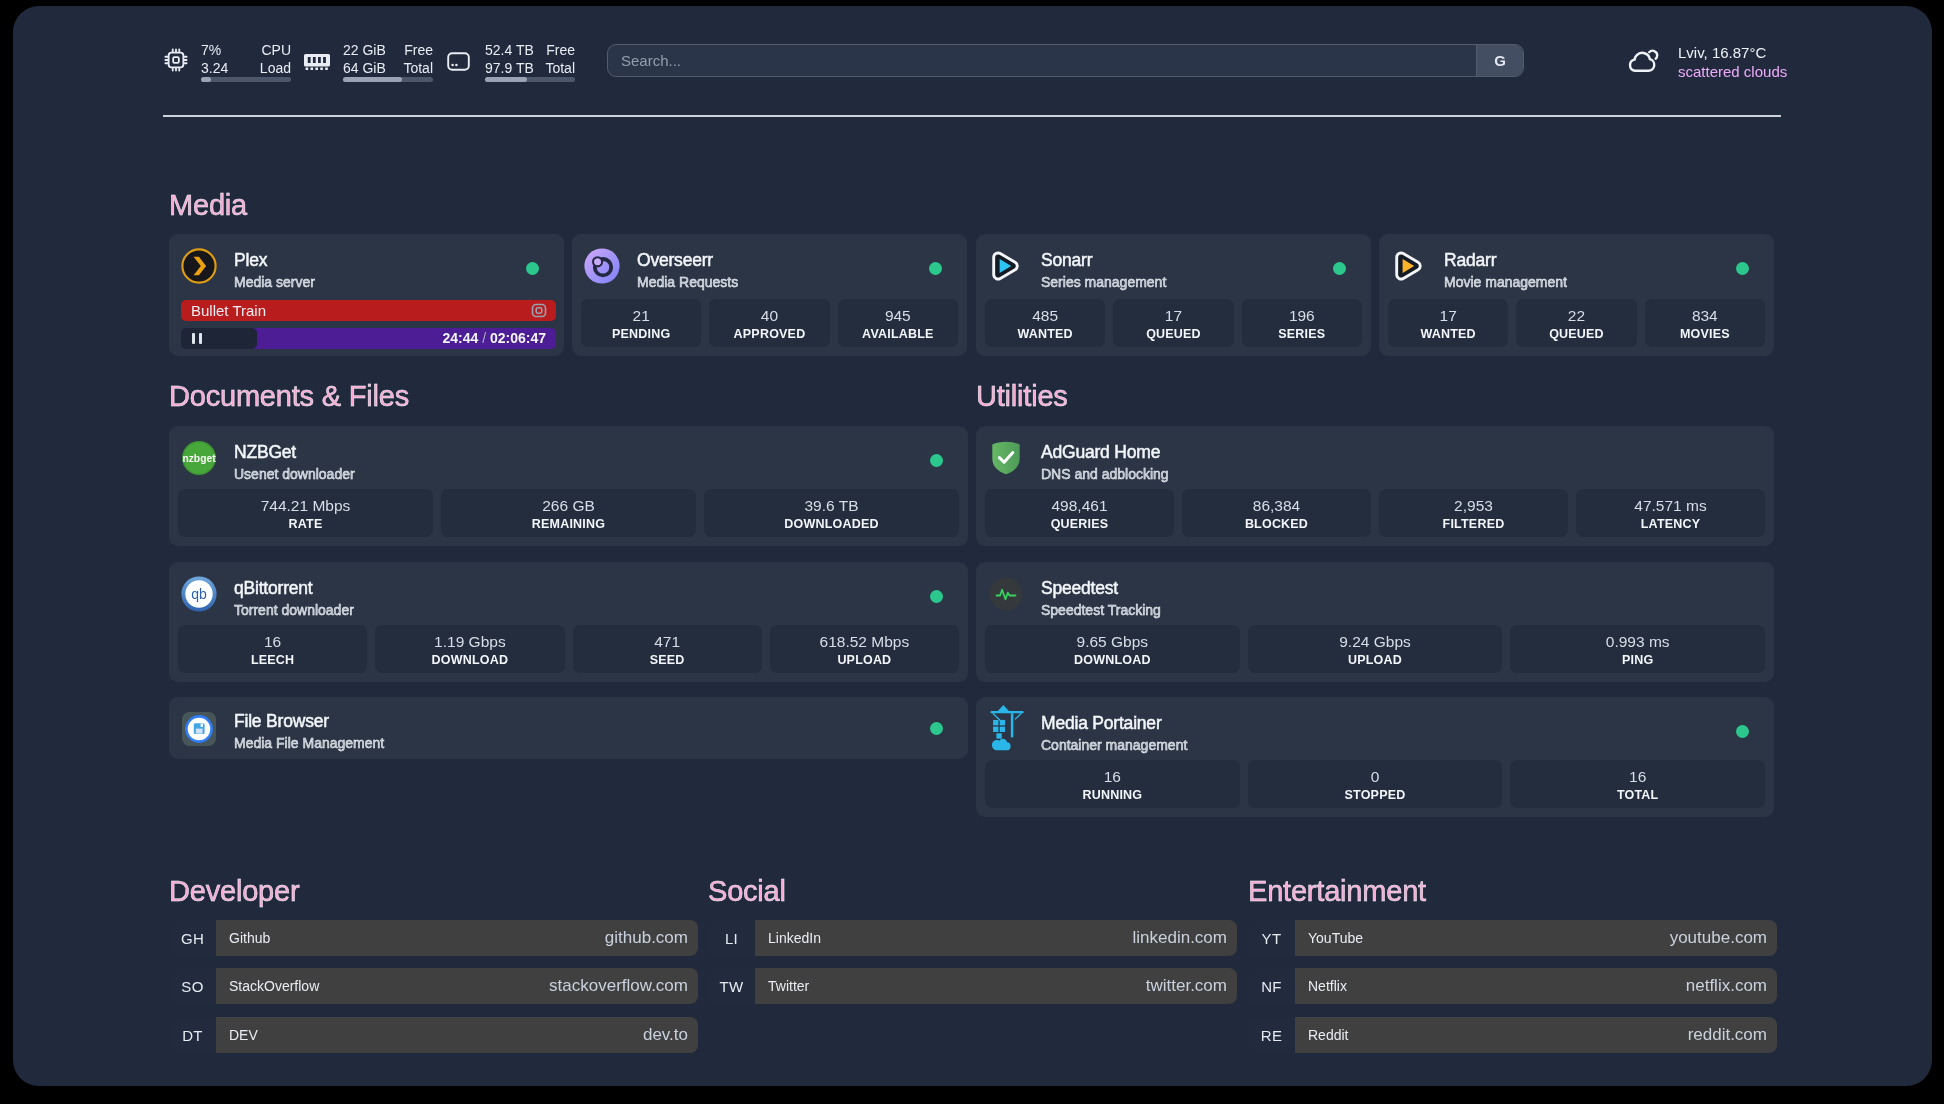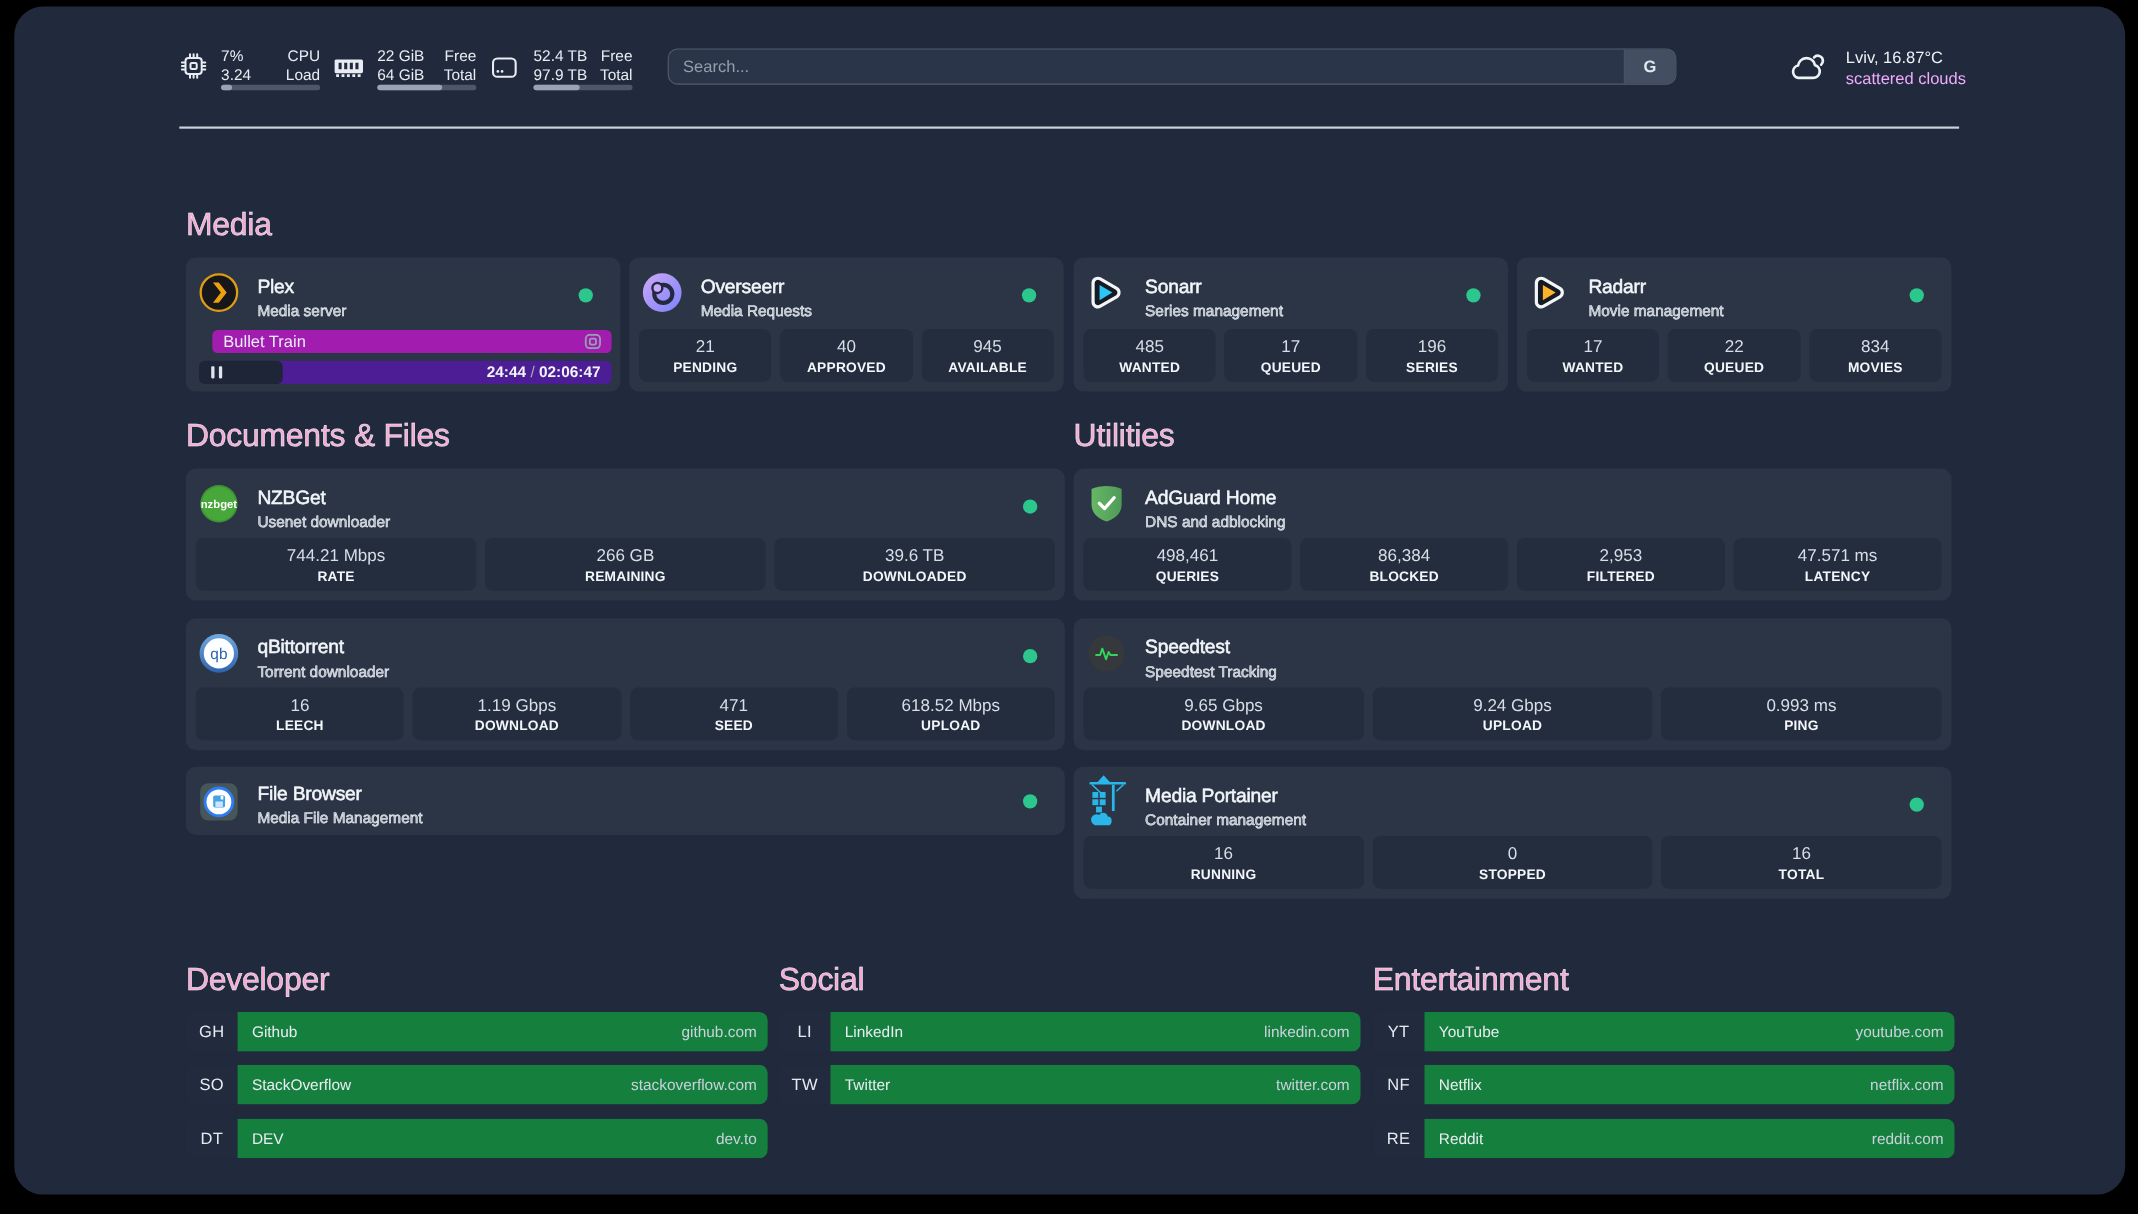--- a/index.html
+++ b/index.html
@@ -27,33 +27,33 @@
 .card{position:absolute;background:#2b3545;border-radius:9px}
 .ic{position:absolute;left:12px;top:14px;width:36px;height:36px}
 .tt{position:absolute;left:65px;top:16px;font-size:17.5px;line-height:21px;color:#f3f6fa;letter-spacing:-.2px;-webkit-text-stroke:.5px #f3f6fa}
 .st{font-size:14px;color:#aab3c1;margin-top:2px;line-height:18px;letter-spacing:0}
 .dot{position:absolute;top:28px;right:25px;width:13px;height:13px;border-radius:50%;background:#2bc78d}
 .stats{position:absolute;left:9px;right:9px;bottom:9px;height:48px;display:flex;gap:8px}
 .stat{flex:1;background:#242d3e;border-radius:7px;text-align:center;padding-top:6px}
 .sv{font-size:15.5px;color:#d8dee7;line-height:21px;letter-spacing:0}
 .sl{font-size:12.5px;font-weight:700;color:#f3f6fa;line-height:17px;letter-spacing:.2px}
 
-.prow1{position:absolute;left:24px;right:8px;top:66px;height:21px;background:#a21caf;border-radius:5px}
+.prow1{position:absolute;left:12px;right:8px;top:66px;height:21px;background:#b91c1c;border-radius:5px}
 .prow1 .mt{position:absolute;left:10px;top:0;font-size:15px;line-height:21px;color:#e9eef4}
 .prow1 svg{position:absolute;right:9px;top:3px}
 .prow2{position:absolute;left:12px;right:8px;top:94px;height:21px;background:#4c1d95;border-radius:5px}
 .pfill{position:absolute;left:0;top:0;bottom:0;width:76px;background:#1d2536;border-radius:5px}
 .ptime{position:absolute;right:10px;top:0;font-size:14px;font-weight:700;line-height:21px;color:#f2f5f9;letter-spacing:0}
 .pbar{position:absolute;left:11px;top:5px;width:3px;height:11px;background:#dfe5ee;border-radius:1px}
 
 .bm{position:absolute;height:36px;display:flex;border-radius:8px;overflow:hidden;width:529px}
 .ab{width:47px;background:#222b3d;color:#e6ebf2;font-size:15px;display:flex;align-items:center;justify-content:center;letter-spacing:.3px}
-.bp{flex:1;background:#15803d;position:relative}
+.bp{flex:1;background:#404040;position:relative}
 .bn{position:absolute;left:13px;top:0;line-height:36px;font-size:14px;color:#e9edf3}
-.bu{position:absolute;right:10px;top:0;line-height:36px;font-size:14px;color:#c9d1dd}
+.bu{position:absolute;right:10px;top:0;line-height:36px;font-size:17px;color:#c9d1dd}
 </style>
 </head>
 <body>
 <div id="page">
 <div id="frame"></div>
 
 <svg class="ricon" style="left:163px;top:47px" width="26" height="26" viewBox="0 0 24 24" fill="none" stroke="#e9edf3" stroke-width="1.7" stroke-linecap="round">
 <rect x="5.2" y="5.2" width="13.6" height="13.6" rx="2.6"></rect>
 <rect x="9.4" y="9.4" width="5.2" height="5.2" rx="1.2"></rect>
 <path d="M9 2.2v2M12 2.2v2M15 2.2v2M9 19.8v2M12 19.8v2M15 19.8v2M2.2 9h2M2.2 12h2M2.2 15h2M19.8 9h2M19.8 12h2M19.8 15h2"></path>

